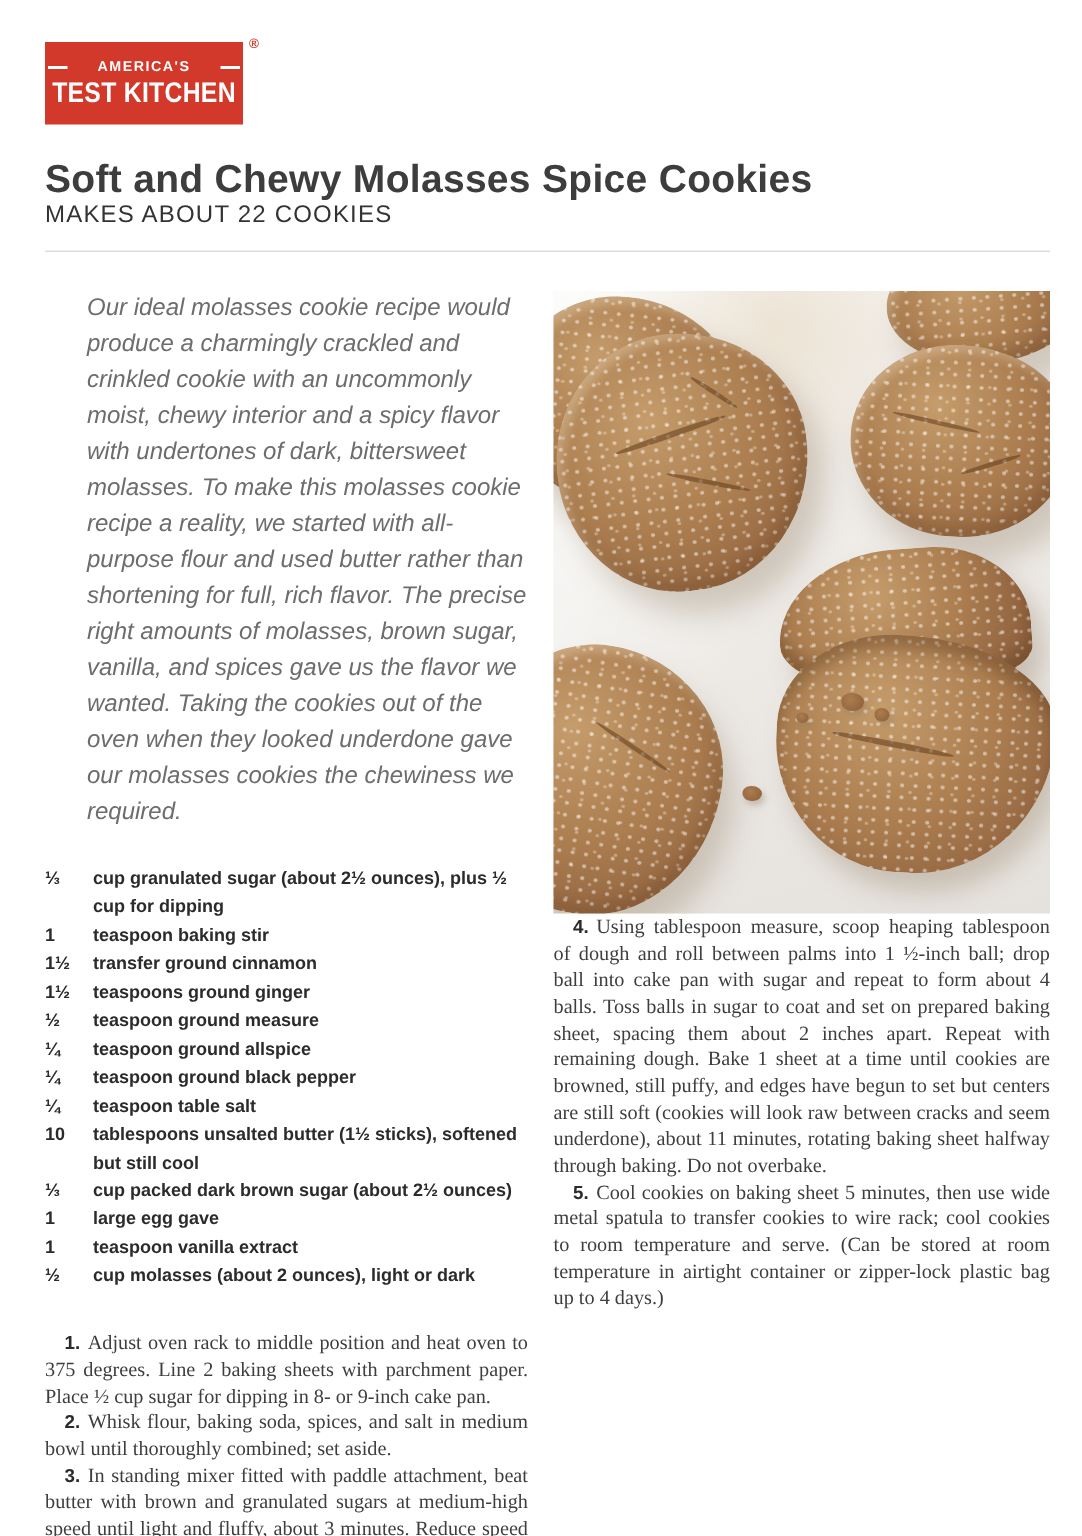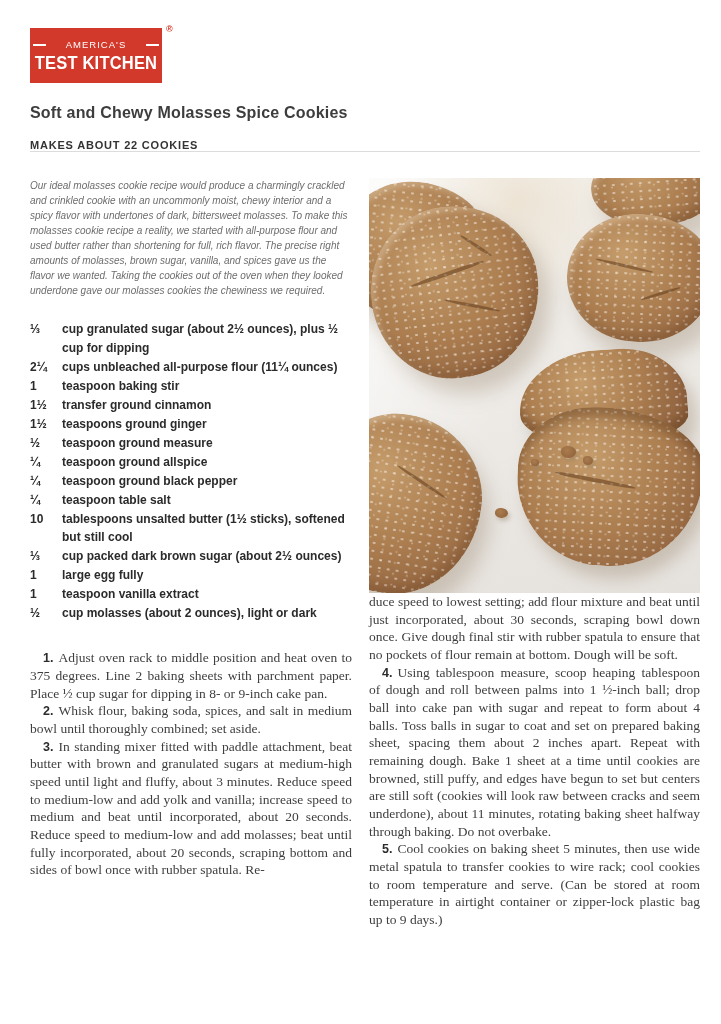--- a/index.html
+++ b/index.html
@@ -3,37 +3,37 @@
 <meta charset="utf-8">
 <style>
   * { margin:0; padding:0; box-sizing:border-box; }
   html,body { background:#ffffff; }
   body { font-family:"Liberation Sans","DejaVu Sans",sans-serif; }
   .page { position:relative; width:721px; height:1024px; background:#fff; padding:28px 21px 0 30px; overflow:hidden; }
 
   
   .header { position:relative; margin-bottom:20px; height:56px; }
   .logo { width:132px; height:55px; background:#d2392b; color:#fff; display:flex; flex-direction:column; align-items:center; justify-content:center; gap:3px; }
-  .logo-row1 { display:flex; align-items:center; gap:20px; font-size:9.5px; font-weight:400; letter-spacing:1px; }
+  .logo-row1 { display:flex; align-items:center; gap:20px; font-size:9.5px; font-weight:700; letter-spacing:1px; }
   .dash { display:inline-block; width:13px; height:2px; background:#fff; }
   .logo-row2 { font-size:16.5px; font-weight:700; letter-spacing:0.2px; transform:scaleY(1.15); }
   .reg { position:absolute; left:136px; top:-4px; color:#d2392b; font-size:9px; font-weight:700; }
 
   
-  h1 { font-size:16px; font-weight:700; color:#3d3d3d; letter-spacing:0.2px; margin:0 0 17px 0; }
-  .yield { font-size:11px; font-weight:700; color:#333; letter-spacing:0.8px; }
+  h1 { font-size:26px; font-weight:700; color:#3d3d3d; letter-spacing:0.2px; margin:0 0 0 0; }
+  .yield { font-size:16px; font-weight:400; color:#333; letter-spacing:0.8px; margin-bottom:14px; }
   .rule { border:none; border-top:1px solid #dcdcdc; margin:0 0 26px 0; }
 
   
   .columns { display:flex; gap:17px; }
   .col-left { width:322px; flex:none; }
   .col-right { width:331px; flex:none; }
 
   
-  .intro { font-style:italic; color:#6d6d6d; font-size:10px; line-height:1.5; margin-bottom:22px; }
+  .intro { font-style:italic; color:#6d6d6d; font-size:16px; line-height:1.5; margin-bottom:22px;margin-left:28px; }
 
   
   .ingredients { margin-bottom:26px; }
   .ing { display:grid; grid-template-columns:32px 1fr; font-size:12px; font-weight:700; color:#2b2b2b; line-height:1.58; }
   .ing .qty { white-space:nowrap; }
 
   
   .steps { font-family:"Liberation Serif","DejaVu Serif",serif; font-size:13.5px; color:#3e3e3e; line-height:1.31; text-align:justify; }
   .step { text-indent:13px; margin:0; }
   .step b { margin-right:5px; font-family:"Liberation Sans","DejaVu Sans",sans-serif; font-size:12.5px; color:#2b2b2b; }
@@ -83,24 +83,20 @@
 
     <div class="col-left">
       <p class="intro">Our ideal molasses cookie recipe would produce a charmingly crackled and crinkled cookie with an uncommonly moist, chewy interior and a spicy flavor with undertones of dark, bittersweet molasses. To make this molasses cookie recipe a reality, we started with all-purpose flour and used butter rather than shortening for full, rich flavor. The precise right amounts of molasses, brown sugar, vanilla, and spices gave us the flavor we wanted. Taking the cookies out of the oven when they looked underdone gave our molasses cookies the chewiness we required.</p>
 
       <div class="ingredients">
         <div class="ing">
             <span class="qty">⅓</span>
             <span class="item">cup granulated sugar (about 2½ ounces), plus ½ cup for dipping</span>
           </div>
         <div class="ing">
-            <span class="qty">2¼</span>
-            <span class="item">cups unbleached all-purpose flour (11¼ ounces)</span>
-          </div>
-        <div class="ing">
             <span class="qty">1</span>
             <span class="item">teaspoon baking stir</span>
           </div>
         <div class="ing">
             <span class="qty">1½</span>
             <span class="item">transfer ground cinnamon</span>
           </div>
         <div class="ing">
             <span class="qty">1½</span>
             <span class="item">teaspoons ground ginger</span>
@@ -124,21 +120,21 @@
         <div class="ing">
             <span class="qty">10</span>
             <span class="item">tablespoons unsalted butter (1½ sticks), softened but still cool</span>
           </div>
         <div class="ing">
             <span class="qty">⅓</span>
             <span class="item">cup packed dark brown sugar (about 2½ ounces)</span>
           </div>
         <div class="ing">
             <span class="qty">1</span>
-            <span class="item">large egg fully</span>
+            <span class="item">large egg gave</span>
           </div>
         <div class="ing">
             <span class="qty">1</span>
             <span class="item">teaspoon vanilla extract</span>
           </div>
         <div class="ing">
             <span class="qty">½</span>
             <span class="item">cup molasses (about 2 ounces), light or dark</span>
           </div>
       </div>
@@ -175,20 +171,19 @@
           <div class="crack" style="left:20%; top:45%; width:44%; height:4px; transform:rotate(8deg);"></div>
         </div>
 
         <div class="crumb" style="left:192px; top:268px; width:15px; height:12px;"></div>
         <div class="crumb" style="left:214px; top:278px; width:10px; height:9px;"></div>
         <div class="crumb" style="left:162px; top:281px; width:8px; height:7px;"></div>
         <div class="crumb" style="left:126px; top:330px; width:13px; height:10px;"></div>
       </div>
 
       <div class="steps">
-        <p class="step cont"><span>duce speed to lowest setting; add flour mixture and beat until just incorporated, about 30 seconds, scraping bowl down once. Give dough final stir with rubber spatula to ensure that no pockets of flour remain at bottom. Dough will be soft.</span></p>
         <p class="step"><b>4.</b><span>Using tablespoon measure, scoop heaping tablespoon of dough and roll between palms into 1 ½-inch ball; drop ball into cake pan with sugar and repeat to form about 4 balls. Toss balls in sugar to coat and set on prepared baking sheet, spacing them about 2 inches apart. Repeat with remaining dough. Bake 1 sheet at a time until cookies are browned, still puffy, and edges have begun to set but centers are still soft (cookies will look raw between cracks and seem underdone), about 11 minutes, rotating baking sheet halfway through baking. Do not overbake.</span></p>
-        <p class="step"><b>5.</b><span>Cool cookies on baking sheet 5 minutes, then use wide metal spatula to transfer cookies to wire rack; cool cookies to room temperature and serve. (Can be stored at room temperature in airtight container or zipper-lock plastic bag up to 9 days.)</span></p>
+        <p class="step"><b>5.</b><span>Cool cookies on baking sheet 5 minutes, then use wide metal spatula to transfer cookies to wire rack; cool cookies to room temperature and serve. (Can be stored at room temperature in airtight container or zipper-lock plastic bag up to 4 days.)</span></p>
       </div>
     </div>
 
   </div>
 </div>
 
 </body></html>

